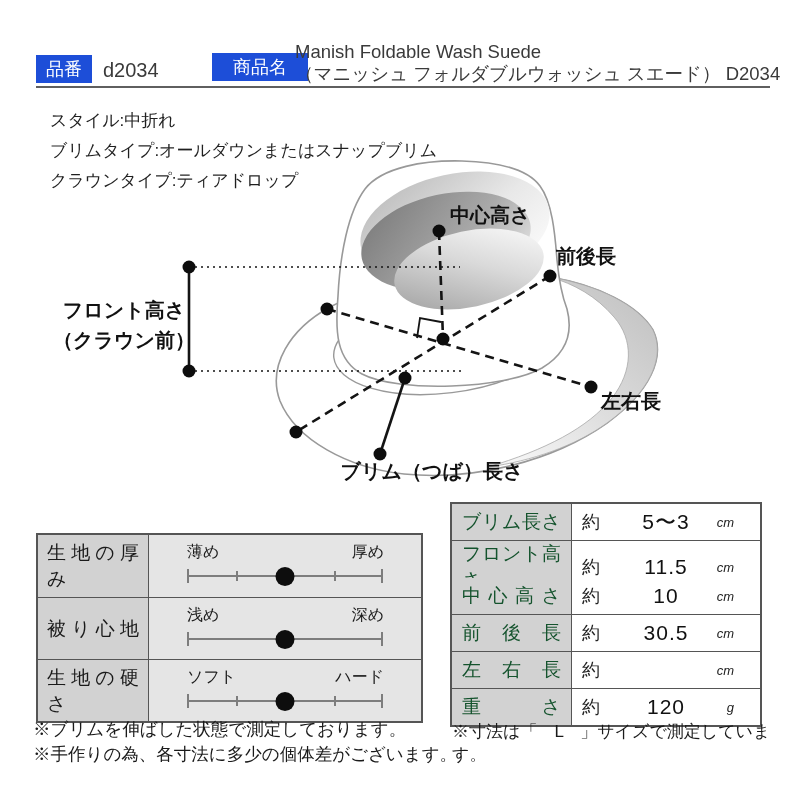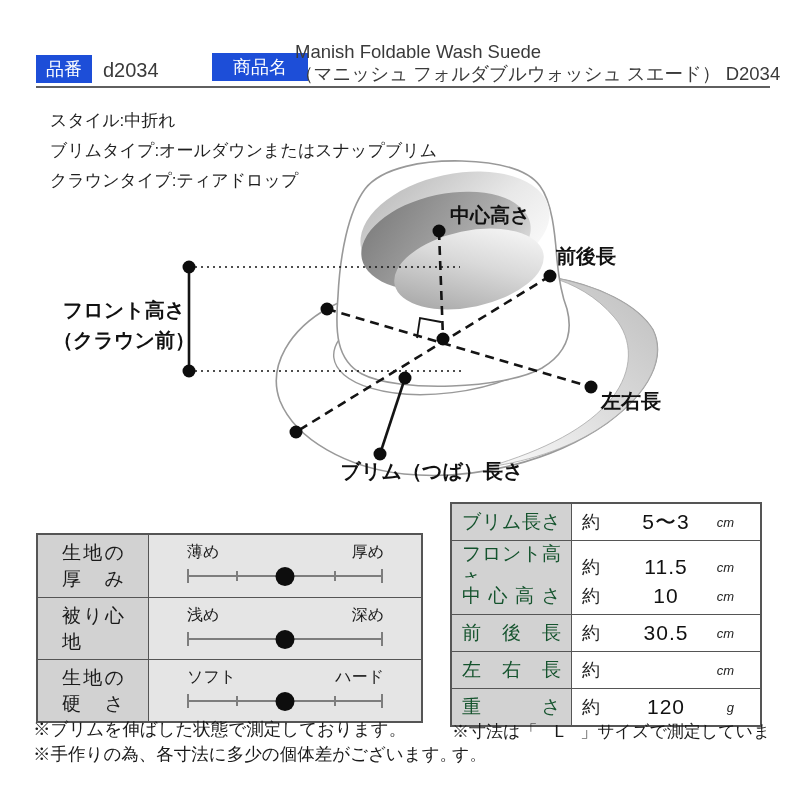--- a/index.html
+++ b/index.html
@@ -26,21 +26,21 @@
   .fabric-table{
     position:absolute;left:36px;top:533px;width:387px;height:190px;
     border:2px solid #555;box-sizing:border-box;display:grid;grid-template-rows:1fr 1fr 1fr;
   }
   .fabric-row{display:grid;grid-template-columns:111px 1fr;border-top:1.5px solid #555;}
   .fabric-row:first-child{border-top:none;}
   .fabric-label{
     background:#d2d2d2;border-right:1.5px solid #555;display:flex;align-items:center;
     font-size:19px;color:#1a1a1a;
   }
-  .fabric-label span{display:inline-block;width:100%;padding:0 24px;text-align:justify;text-align-last:justify;}
+  .fabric-label span{display:inline-block;width:100%;padding:0 9px;text-align:justify;text-align-last:justify;}
   .slider-cell{position:relative;background:#e5e5e5;}
   .slider-endlabels{position:absolute;left:38px;right:37px;top:7px;display:flex;justify-content:space-between;font-size:16px;color:#1a1a1a;}
   .slider-track{position:absolute;left:38px;top:40px;width:196px;height:2px;background:#7d7d7d;}
   .slider-cap{position:absolute;top:-6px;width:2px;height:14px;background:#7d7d7d;}
   .slider-cap.left{left:0;}
   .slider-cap.right{right:0;}
   .slider-tick{position:absolute;top:-4px;width:1.6px;height:10px;background:#7d7d7d;}
   .slider-tick.t25{left:25%;}
   .slider-tick.t75{left:75%;}
   .slider-dot{position:absolute;top:-8px;left:50%;width:19px;height:19px;border-radius:50%;background:#0d0d0d;transform:translateX(-50%);}

